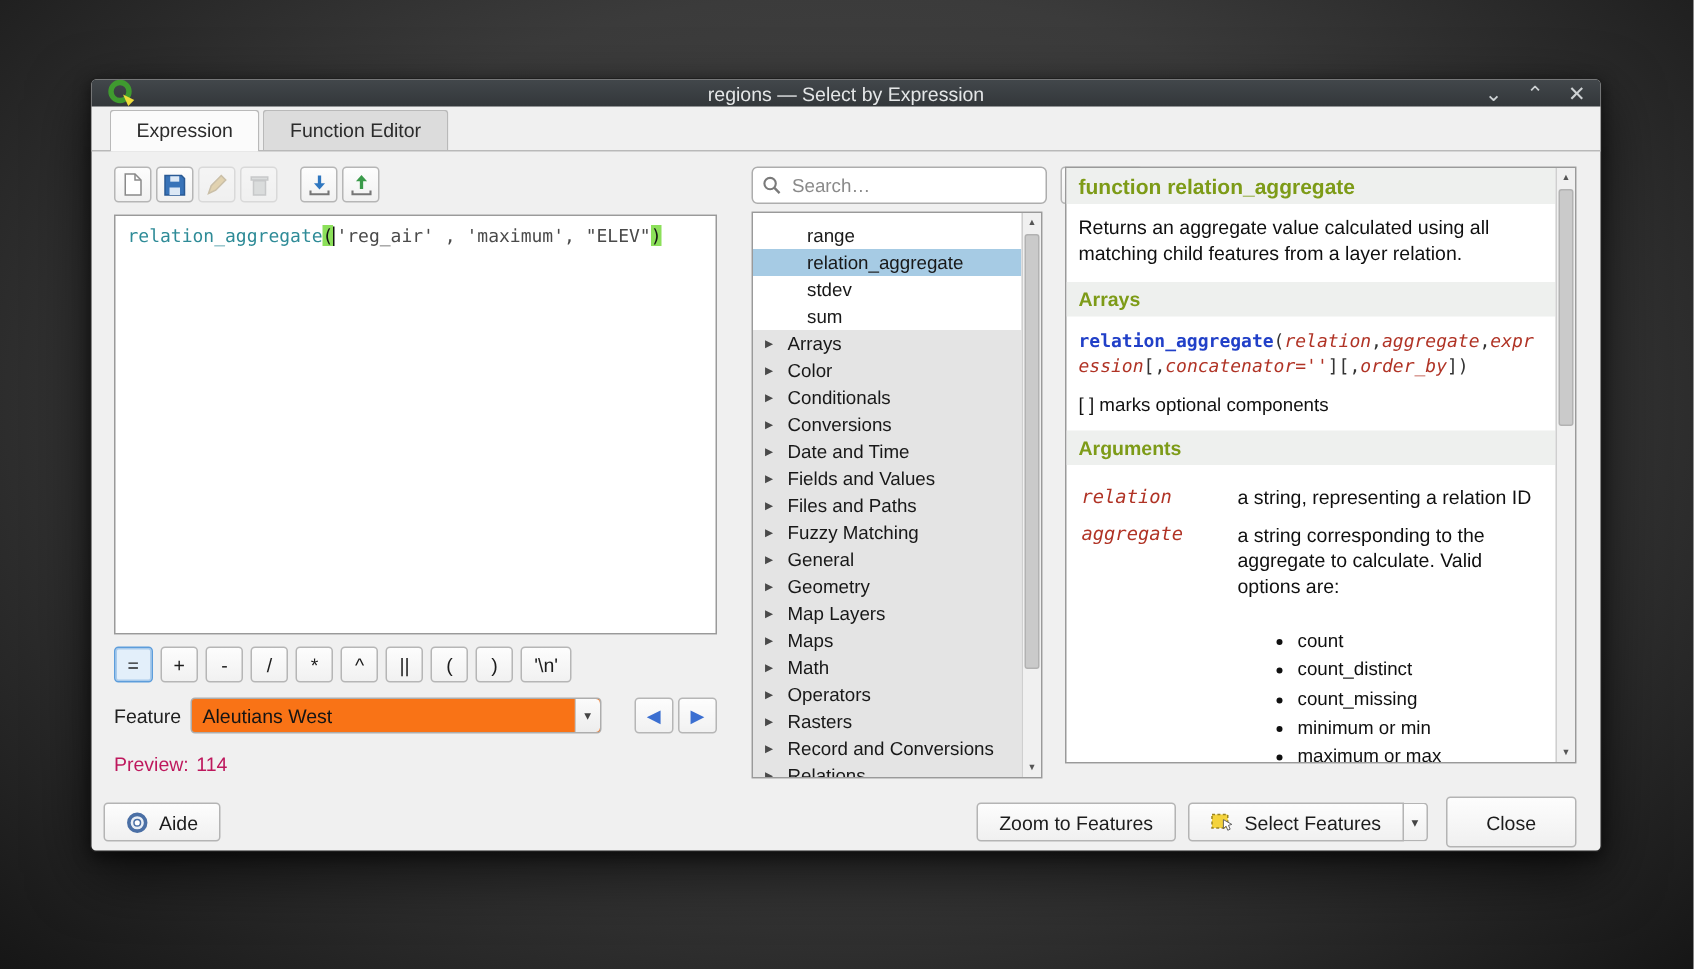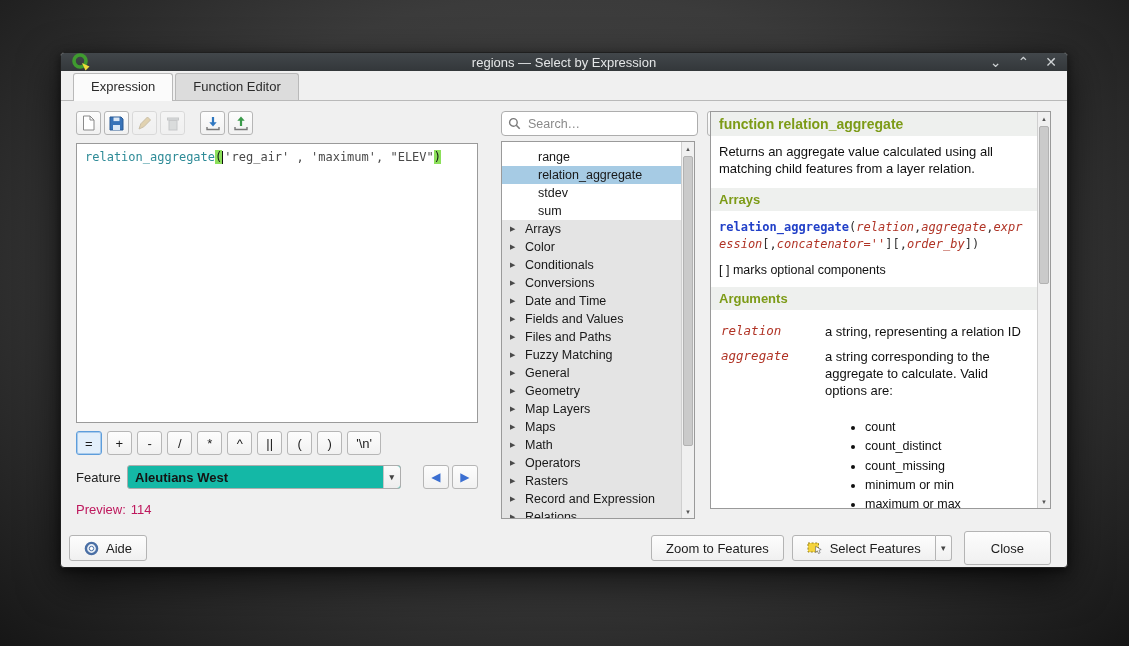--- a/index.html
+++ b/index.html
@@ -37,21 +37,21 @@
   .code-editor { height:280px; background:#fff; border:1px solid #9a9a9a; padding:6px 8px; font-family:"DejaVu Sans Mono", monospace; font-size:12px; color:#4a4a4a; }
   .code-fn { color:#2e8b97; }
   .code-paren { background:#8ce05a; color:#151515; }
   .code-str { color:#4a4a4a; }
   .cursor { display:inline-block; width:1px; height:13px; background:#111; vertical-align:text-bottom; margin:0 1px 0 0; }
   .ops { display:flex; gap:5px; margin-top:8px; }
   .op { height:24px; min-width:25px; padding:0 8px; display:flex; align-items:center; justify-content:center; font-size:13px; color:#1c1c1c; border:1px solid #b6b6b6; border-radius:3px; background:linear-gradient(#fdfdfd,#f1f1f1); }
   .op.focused { background:#e3effa; border-color:#5d9ddb; box-shadow: inset 0 0 0 1px #a9cbec; }
   .feature-row { display:flex; align-items:center; margin-top:10px; }
   .feature-label { width:55px; font-size:13px; color:#202020; }
-  .combo { width:295px; height:24px; background:#14b8a6; border:1px solid #adadad; border-radius:3px; display:flex; align-items:stretch;font-weight:bold; }
+  .combo { width:295px; height:24px; background:#f97316; border:1px solid #adadad; border-radius:3px; display:flex; align-items:stretch; }
   .combo-text { flex:1; display:flex; align-items:center; padding:0 7px; font-size:13px; color:#141414; }
   .combo-arrow { width:17px; border-left:1px solid #c6c6c6; display:flex; align-items:center; justify-content:center; font-size:9px; color:#444; background:linear-gradient(#fbfbfb,#ededed); border-radius:0 3px 3px 0; }
   .nav-btn { width:28px; height:24px; display:flex; align-items:center; justify-content:center; border:1px solid #b6b6b6; border-radius:3px; background:linear-gradient(#fdfdfd,#f1f1f1); color:#3b6fd1; font-size:12px; }
   .nav-prev { margin-left:22px; }
   .nav-next { margin-left:3px; }
   .preview { margin-top:13px; font-size:13px; color:#be185d; }
   .preview .val { margin-left:5px; }
   
   .search-row { display:flex; margin-bottom:5px; }
   .search-box { flex:1; height:25px; border:1px solid #adadad; border-radius:4px; background:#fff; display:flex; align-items:center; padding:0 6px; }
@@ -280,21 +280,21 @@
           <div class="fn-row group">
               <span class="twisty">▶</span>
               <span>Operators</span>
             </div>
           <div class="fn-row group">
               <span class="twisty">▶</span>
               <span>Rasters</span>
             </div>
           <div class="fn-row group">
               <span class="twisty">▶</span>
-              <span>Record and Expression</span>
+              <span>Record and Conversions</span>
             </div>
           <div class="fn-row group">
               <span class="twisty">▶</span>
               <span>Relations</span>
             </div>
         </div>
         <div class="vscroll">
           <div class="vs-arrow up">▲</div>
           <div class="vs-thumb" style="top:14px;height:290px;"></div>
           <div class="vs-arrow down">▼</div>

